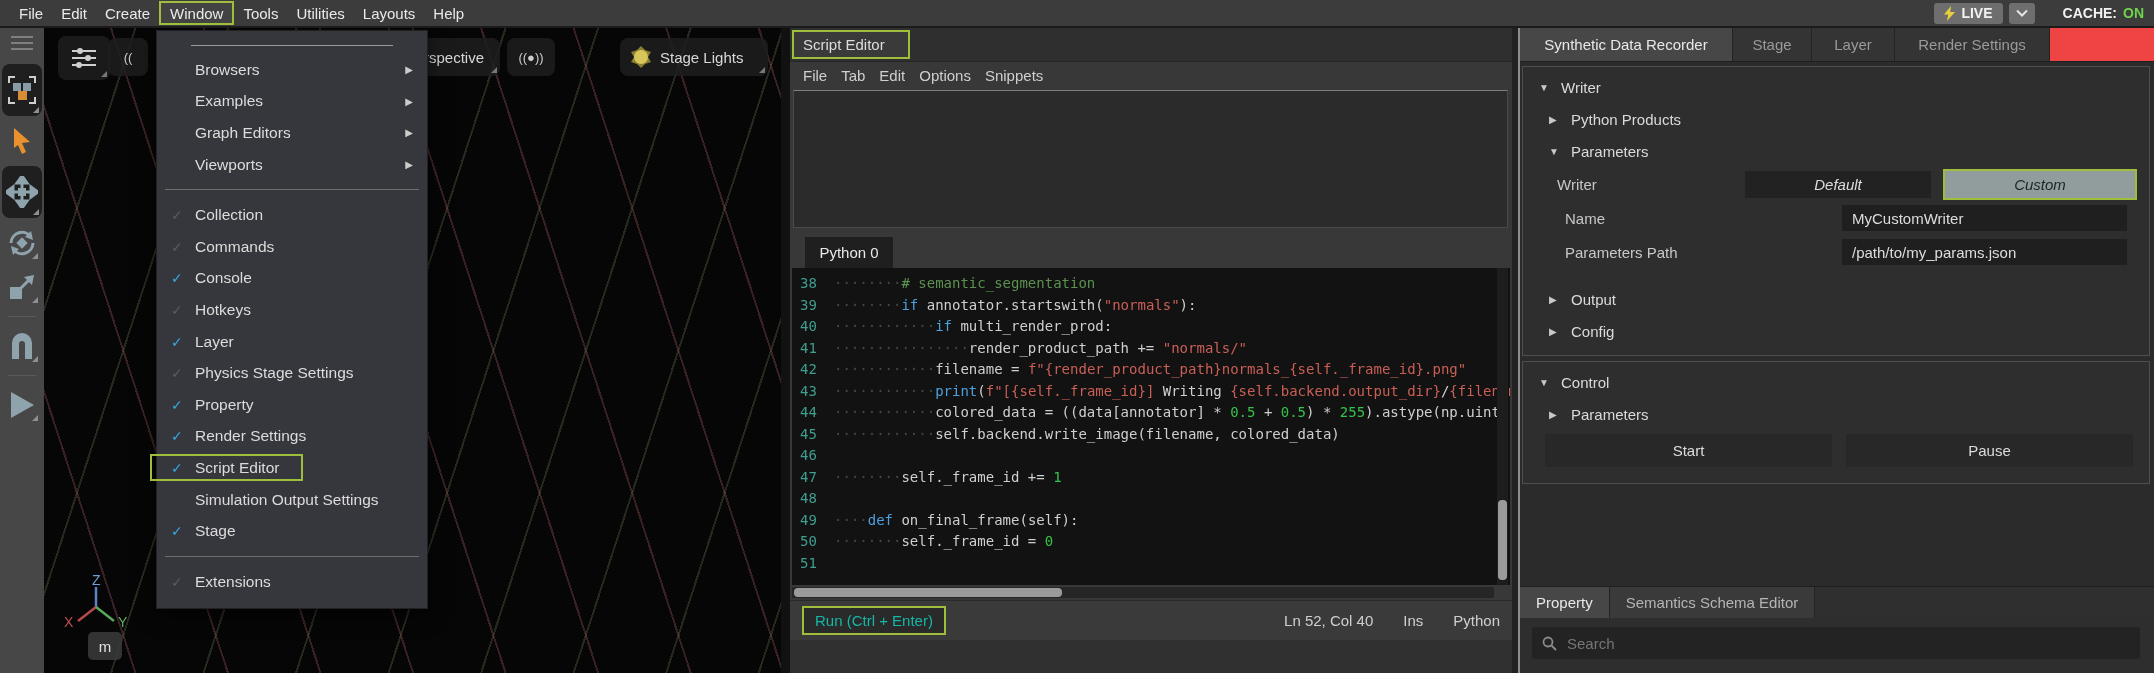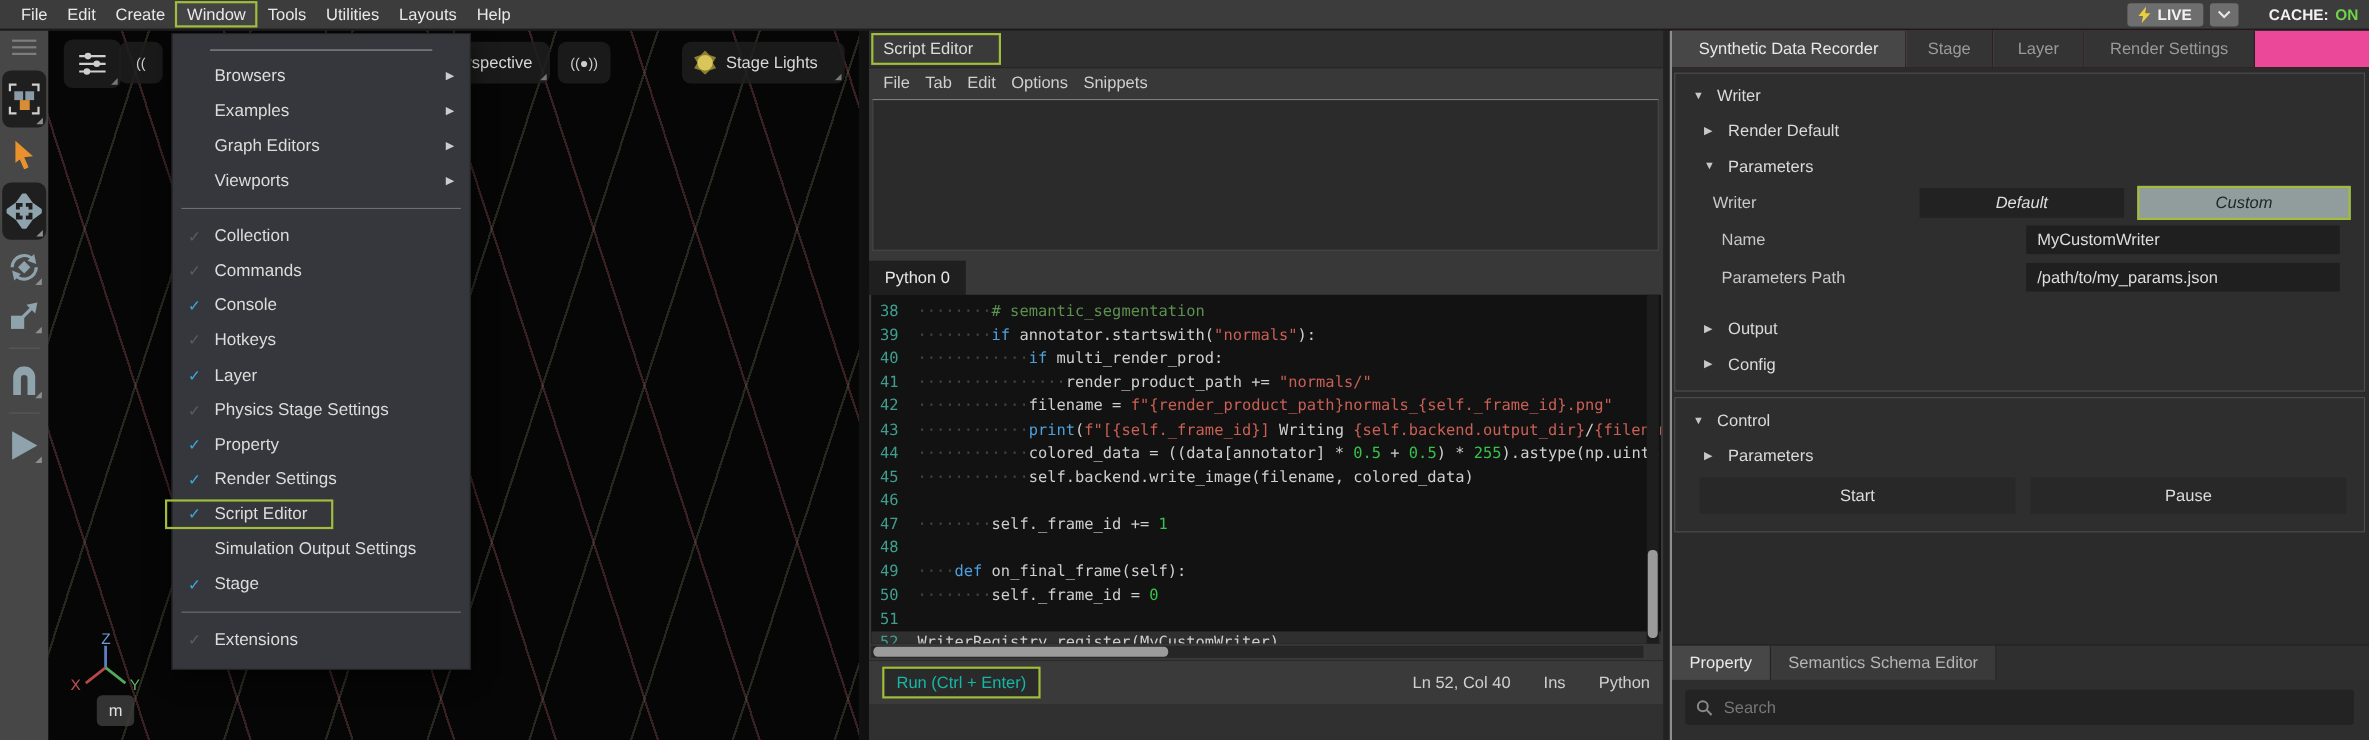--- a/index.html
+++ b/index.html
@@ -61,21 +61,21 @@
 
   
   .spanel{position:absolute;left:790px;top:0;width:722px;height:645px;background:#383838;}
   .se-tabbar{position:absolute;left:0;top:0;right:0;height:34px;background:#2f2f2f;border-bottom:1px solid #262626;}
   .se-tab{position:absolute;left:2px;top:2px;width:118px;height:29px;border:2px solid #9fbe3b;background:#3a3a3a;
           color:#dddddd;font-size:15px;display:flex;align-items:center;padding-left:9px;}
   .se-menu{position:absolute;left:0;top:34px;right:0;height:27px;display:flex;align-items:center;padding-left:6px;}
   .se-menu span{padding:0 7px;color:#cfcfcf;font-size:15px;}
   .se-output{position:absolute;left:3px;right:4px;top:62px;height:138px;background:#2b2b2b;
              border:1px solid #4a4a4a;border-top-color:#7e7e7e;}
-  .se-pytab{position:absolute;left:0;top:209px;width:88px;height:31px;background:#1f1f1f;color:#e8e8e8;
+  .se-pytab{position:absolute;left:15px;top:209px;width:88px;height:31px;background:#1f1f1f;color:#e8e8e8;
             font-size:15px;display:flex;align-items:center;justify-content:center;}
   .code-pane{position:absolute;left:2px;right:2px;top:240px;height:317px;background:#121212;overflow:hidden;
              font-family:"DejaVu Sans Mono","Liberation Mono",monospace;font-size:14px;line-height:21.5px;padding-top:5px;}
   .code-line{display:flex;height:21.5px;white-space:pre;}
   .code-line.active{background:#2f2f2f;}
   .ln{flex:none;width:36px;padding-left:8px;color:#3f9e8f;}
   .code-body{padding-left:6px;}
   .seg-ws{color:#3f4a46;}
   .seg-com{color:#5c9150;}
   .seg-kw{color:#4ba0dd;}
@@ -89,21 +89,21 @@
   .se-status{position:absolute;left:0;right:0;top:572px;height:40px;background:#3a3a3a;border-top:1px solid#2a2a2a;
              display:flex;align-items:center;padding:0 12px;color:#cfcfcf;font-size:15px;}
   .run-btn{border:2px solid #9fbe3b;background:#2a2a2a;color:#14b8a6;height:29px;display:flex;align-items:center;
            padding:0 11px;font-size:15px;}
   .se-right{margin-left:auto;display:flex;align-items:center;}
   .se-ins,.se-lang{margin-left:30px;}
   .se-fill{position:absolute;left:0;right:0;top:612px;height:33px;background:#303030;}
 
   
   .rpanel{position:absolute;left:1518px;top:0;width:636px;height:645px;background:#2b2b2b;border-left:2px solid #8e8e8e;}
-  .rp-tabbar{position:absolute;left:0;top:0;right:0;height:34px;background:#ec4899;border-bottom:1px solid #1f1f1f;display:flex;}
+  .rp-tabbar{position:absolute;left:0;top:0;right:0;height:34px;background:#ef4444;border-bottom:1px solid #1f1f1f;display:flex;}
   .rp-tab{display:flex;align-items:center;justify-content:center;font-size:15px;color:#9a9a9a;
           border-right:1px solid #232323;background:#343434;}
   .rp-tab.active{background:#474747;color:#e8e8e8;}
   .rp-content{position:absolute;left:0;right:0;top:34px;bottom:87px;background:#2b2b2b;padding:4px 4px 0 2px;}
   .rp-box{background:#2e2e2e;border:1px solid #4e4e4e;margin-bottom:5px;padding:4px 0 8px 0;}
   .rp-h{height:32px;display:flex;align-items:center;gap:10px;color:#dadada;font-size:15px;padding-left:16px;}
   .rp-h.ind{padding-left:26px;}
   .tri{font-size:10px;color:#c8c8c8;width:12px;flex:none;}
   .prow{display:flex;align-items:center;height:34px;padding-left:34px;color:#c8c8c8;font-size:15px;}
   .prow .plabel{flex:none;}
@@ -383,21 +383,20 @@
           <div class="code-line"><span class="ln">42</span><span class="code-body"><span class="seg-ws">············</span><span class="seg-txt">filename = </span><span class="seg-str">f"{render_product_path}normals_{self._frame_id}.png"</span></span></div>
           <div class="code-line"><span class="ln">43</span><span class="code-body"><span class="seg-ws">············</span><span class="seg-kw">print</span><span class="seg-txt">(</span><span class="seg-str">f"[{self._frame_id}]</span><span class="seg-txt"> Writing </span><span class="seg-str">{self.backend.output_dir}</span><span class="seg-txt">/</span><span class="seg-str">{filename}</span></span></div>
           <div class="code-line"><span class="ln">44</span><span class="code-body"><span class="seg-ws">············</span><span class="seg-txt">colored_data = ((data[annotator] * </span><span class="seg-num">0.5</span><span class="seg-txt"> + </span><span class="seg-num">0.5</span><span class="seg-txt">) * </span><span class="seg-num">255</span><span class="seg-txt">).astype(np.uint8)</span></span></div>
           <div class="code-line"><span class="ln">45</span><span class="code-body"><span class="seg-ws">············</span><span class="seg-txt">self.backend.write_image(filename, colored_data)</span></span></div>
           <div class="code-line"><span class="ln">46</span><span class="code-body"></span></div>
           <div class="code-line"><span class="ln">47</span><span class="code-body"><span class="seg-ws">········</span><span class="seg-txt">self._frame_id += </span><span class="seg-num">1</span></span></div>
           <div class="code-line"><span class="ln">48</span><span class="code-body"></span></div>
           <div class="code-line"><span class="ln">49</span><span class="code-body"><span class="seg-ws">····</span><span class="seg-kw">def</span><span class="seg-txt"> on_final_frame(self):</span></span></div>
           <div class="code-line"><span class="ln">50</span><span class="code-body"><span class="seg-ws">········</span><span class="seg-txt">self._frame_id = </span><span class="seg-num">0</span></span></div>
           <div class="code-line"><span class="ln">51</span><span class="code-body"></span></div>
-          <div class="code-line active"><span class="ln">52</span><span class="code-body"><span class="seg-txt">WriterRegistry.register(MyCustomWriter)</span></span></div>
         </div>
       <div class="vscroll">
         <div class="vthumb"></div>
       </div>
       <div class="hscroll">
         <div class="hthumb"></div>
       </div>
 
       <div class="se-status">
         <div class="run-btn">Run (Ctrl + Enter)</div>
@@ -421,21 +420,21 @@
         </div>
 
       <div class="rp-content">
         <div class="rp-box">
           <div class="rp-h">
             <span class="tri">▼</span>
             <span>Writer</span>
           </div>
           <div class="rp-h ind">
             <span class="tri">▶</span>
-            <span>Render Default</span>
+            <span>Python Products</span>
           </div>
           <div class="rp-h ind">
             <span class="tri">▼</span>
             <span>Parameters</span>
           </div>
 
           <div class="prow">
             <span class="plabel w-label">Writer</span>
             <div class="btn btn-default">Default</div>
             <div class="btn btn-custom">Custom</div>

